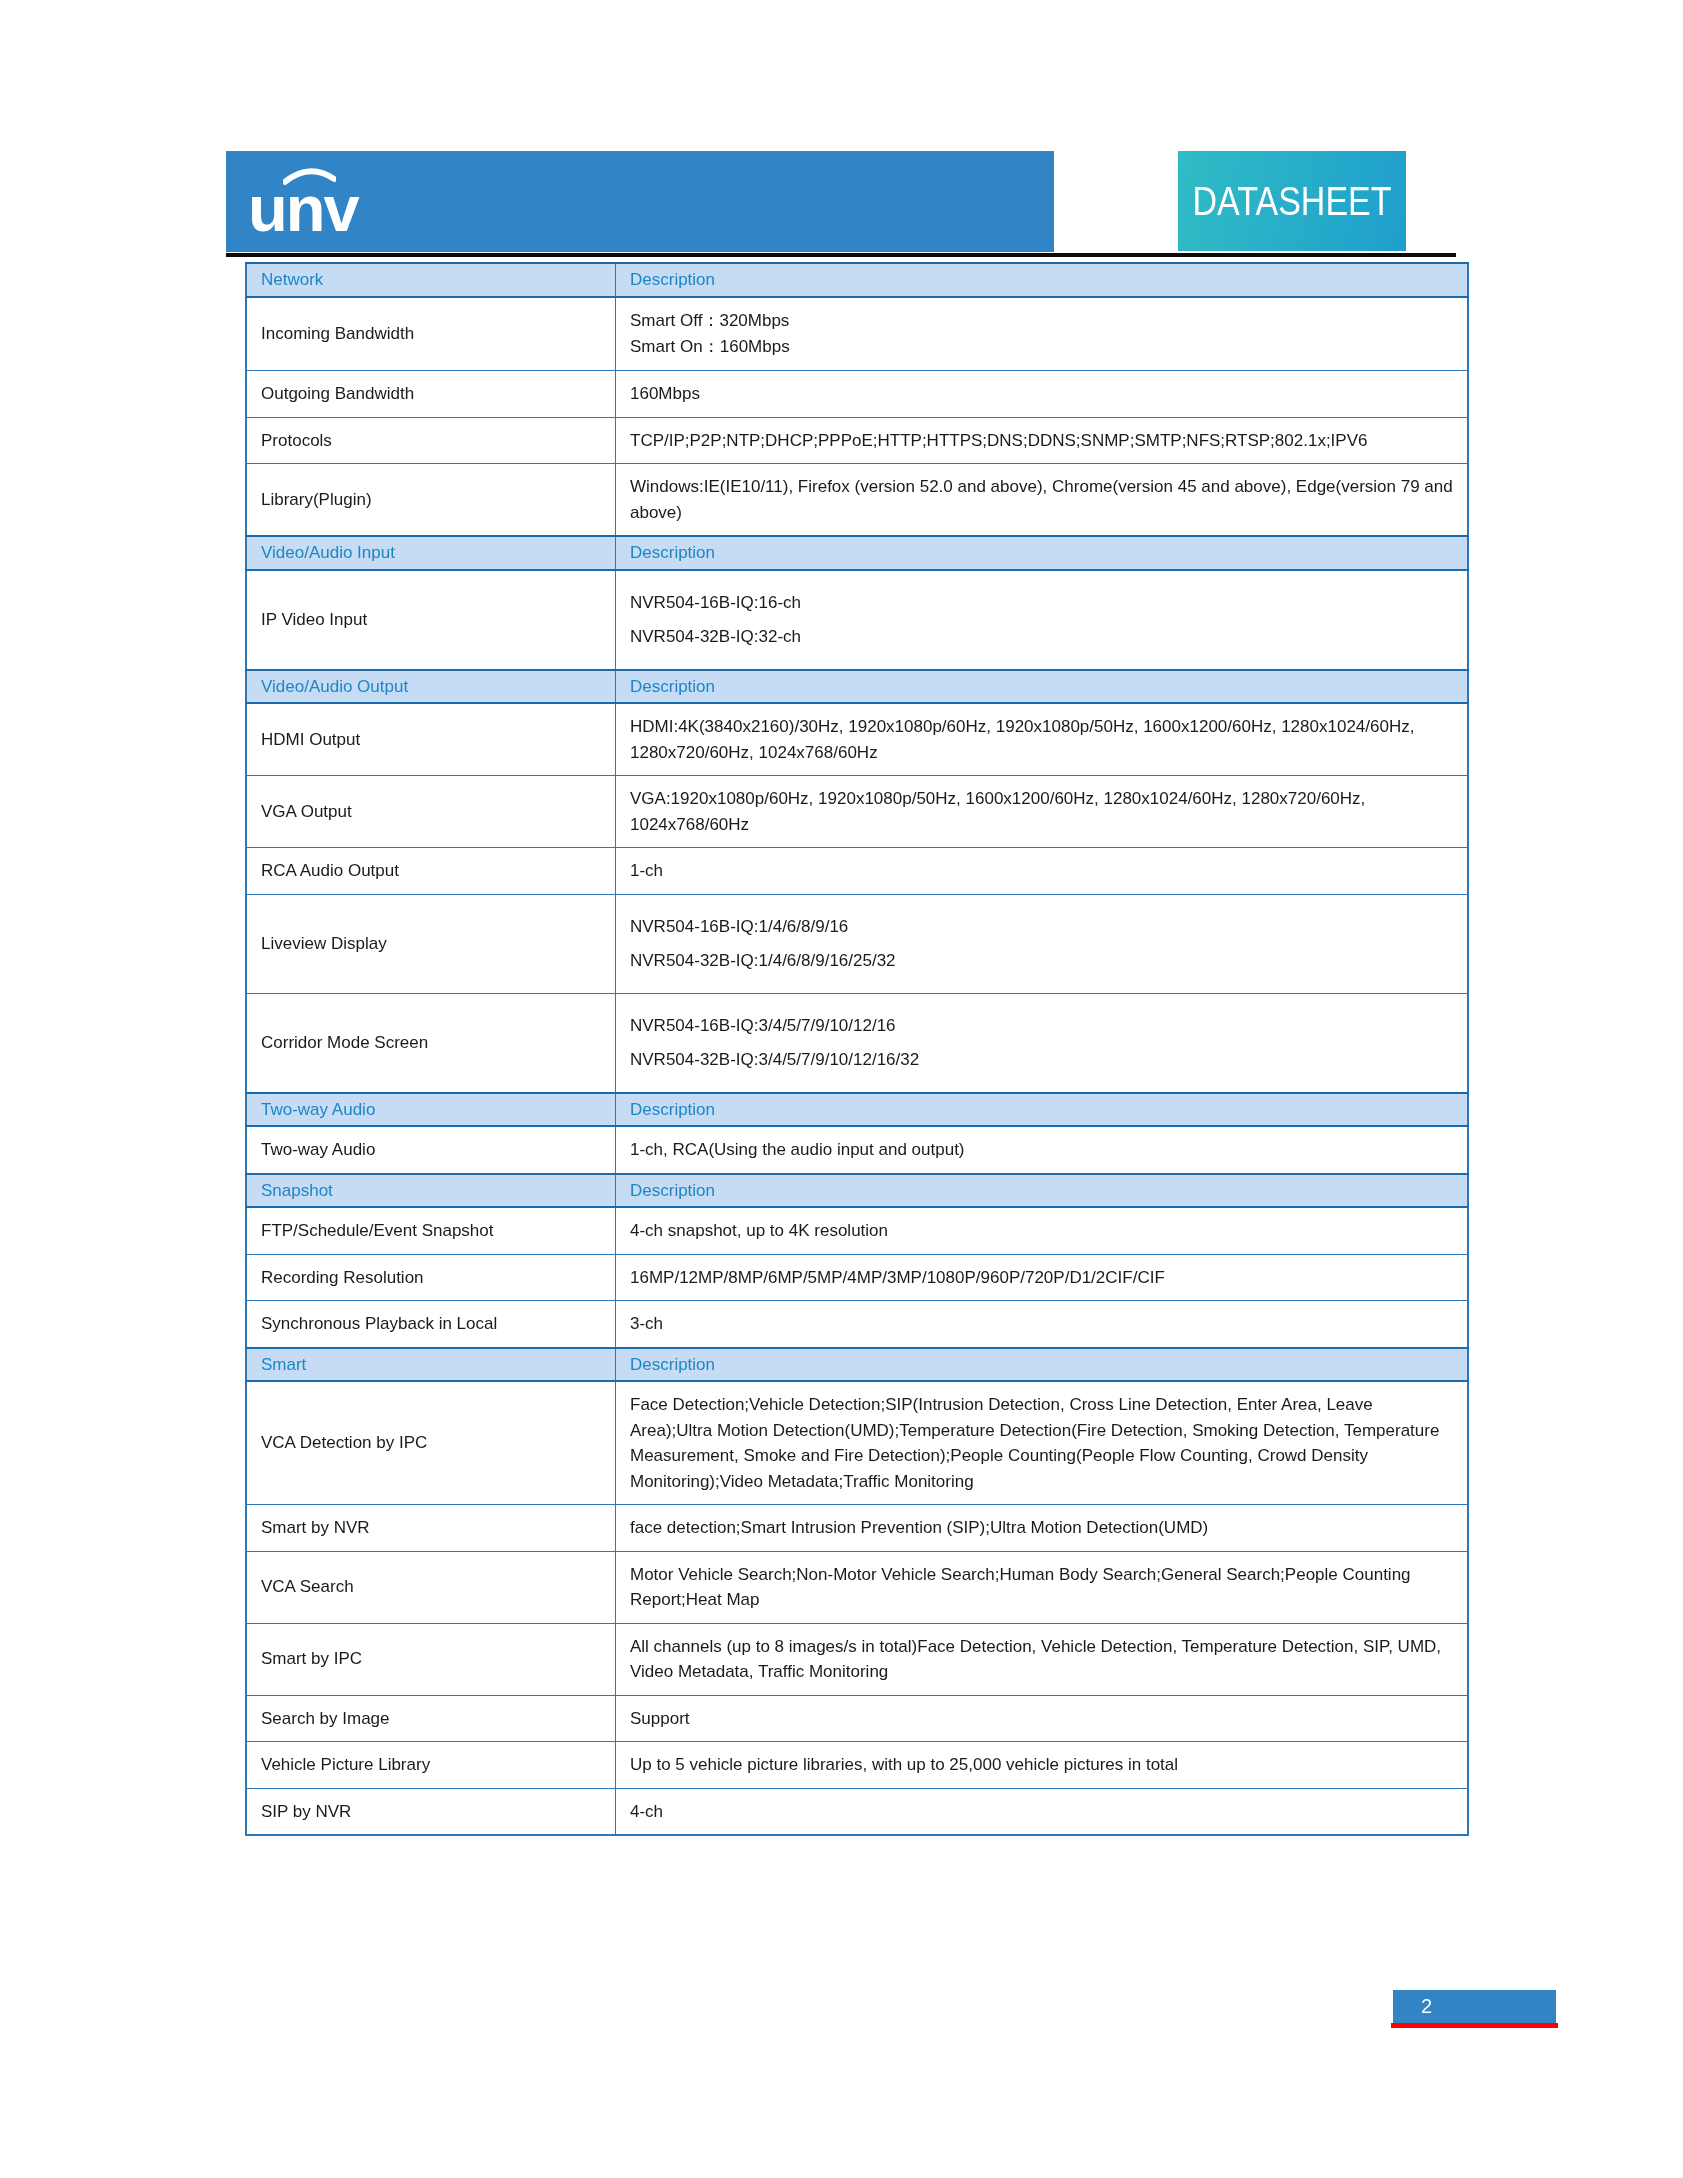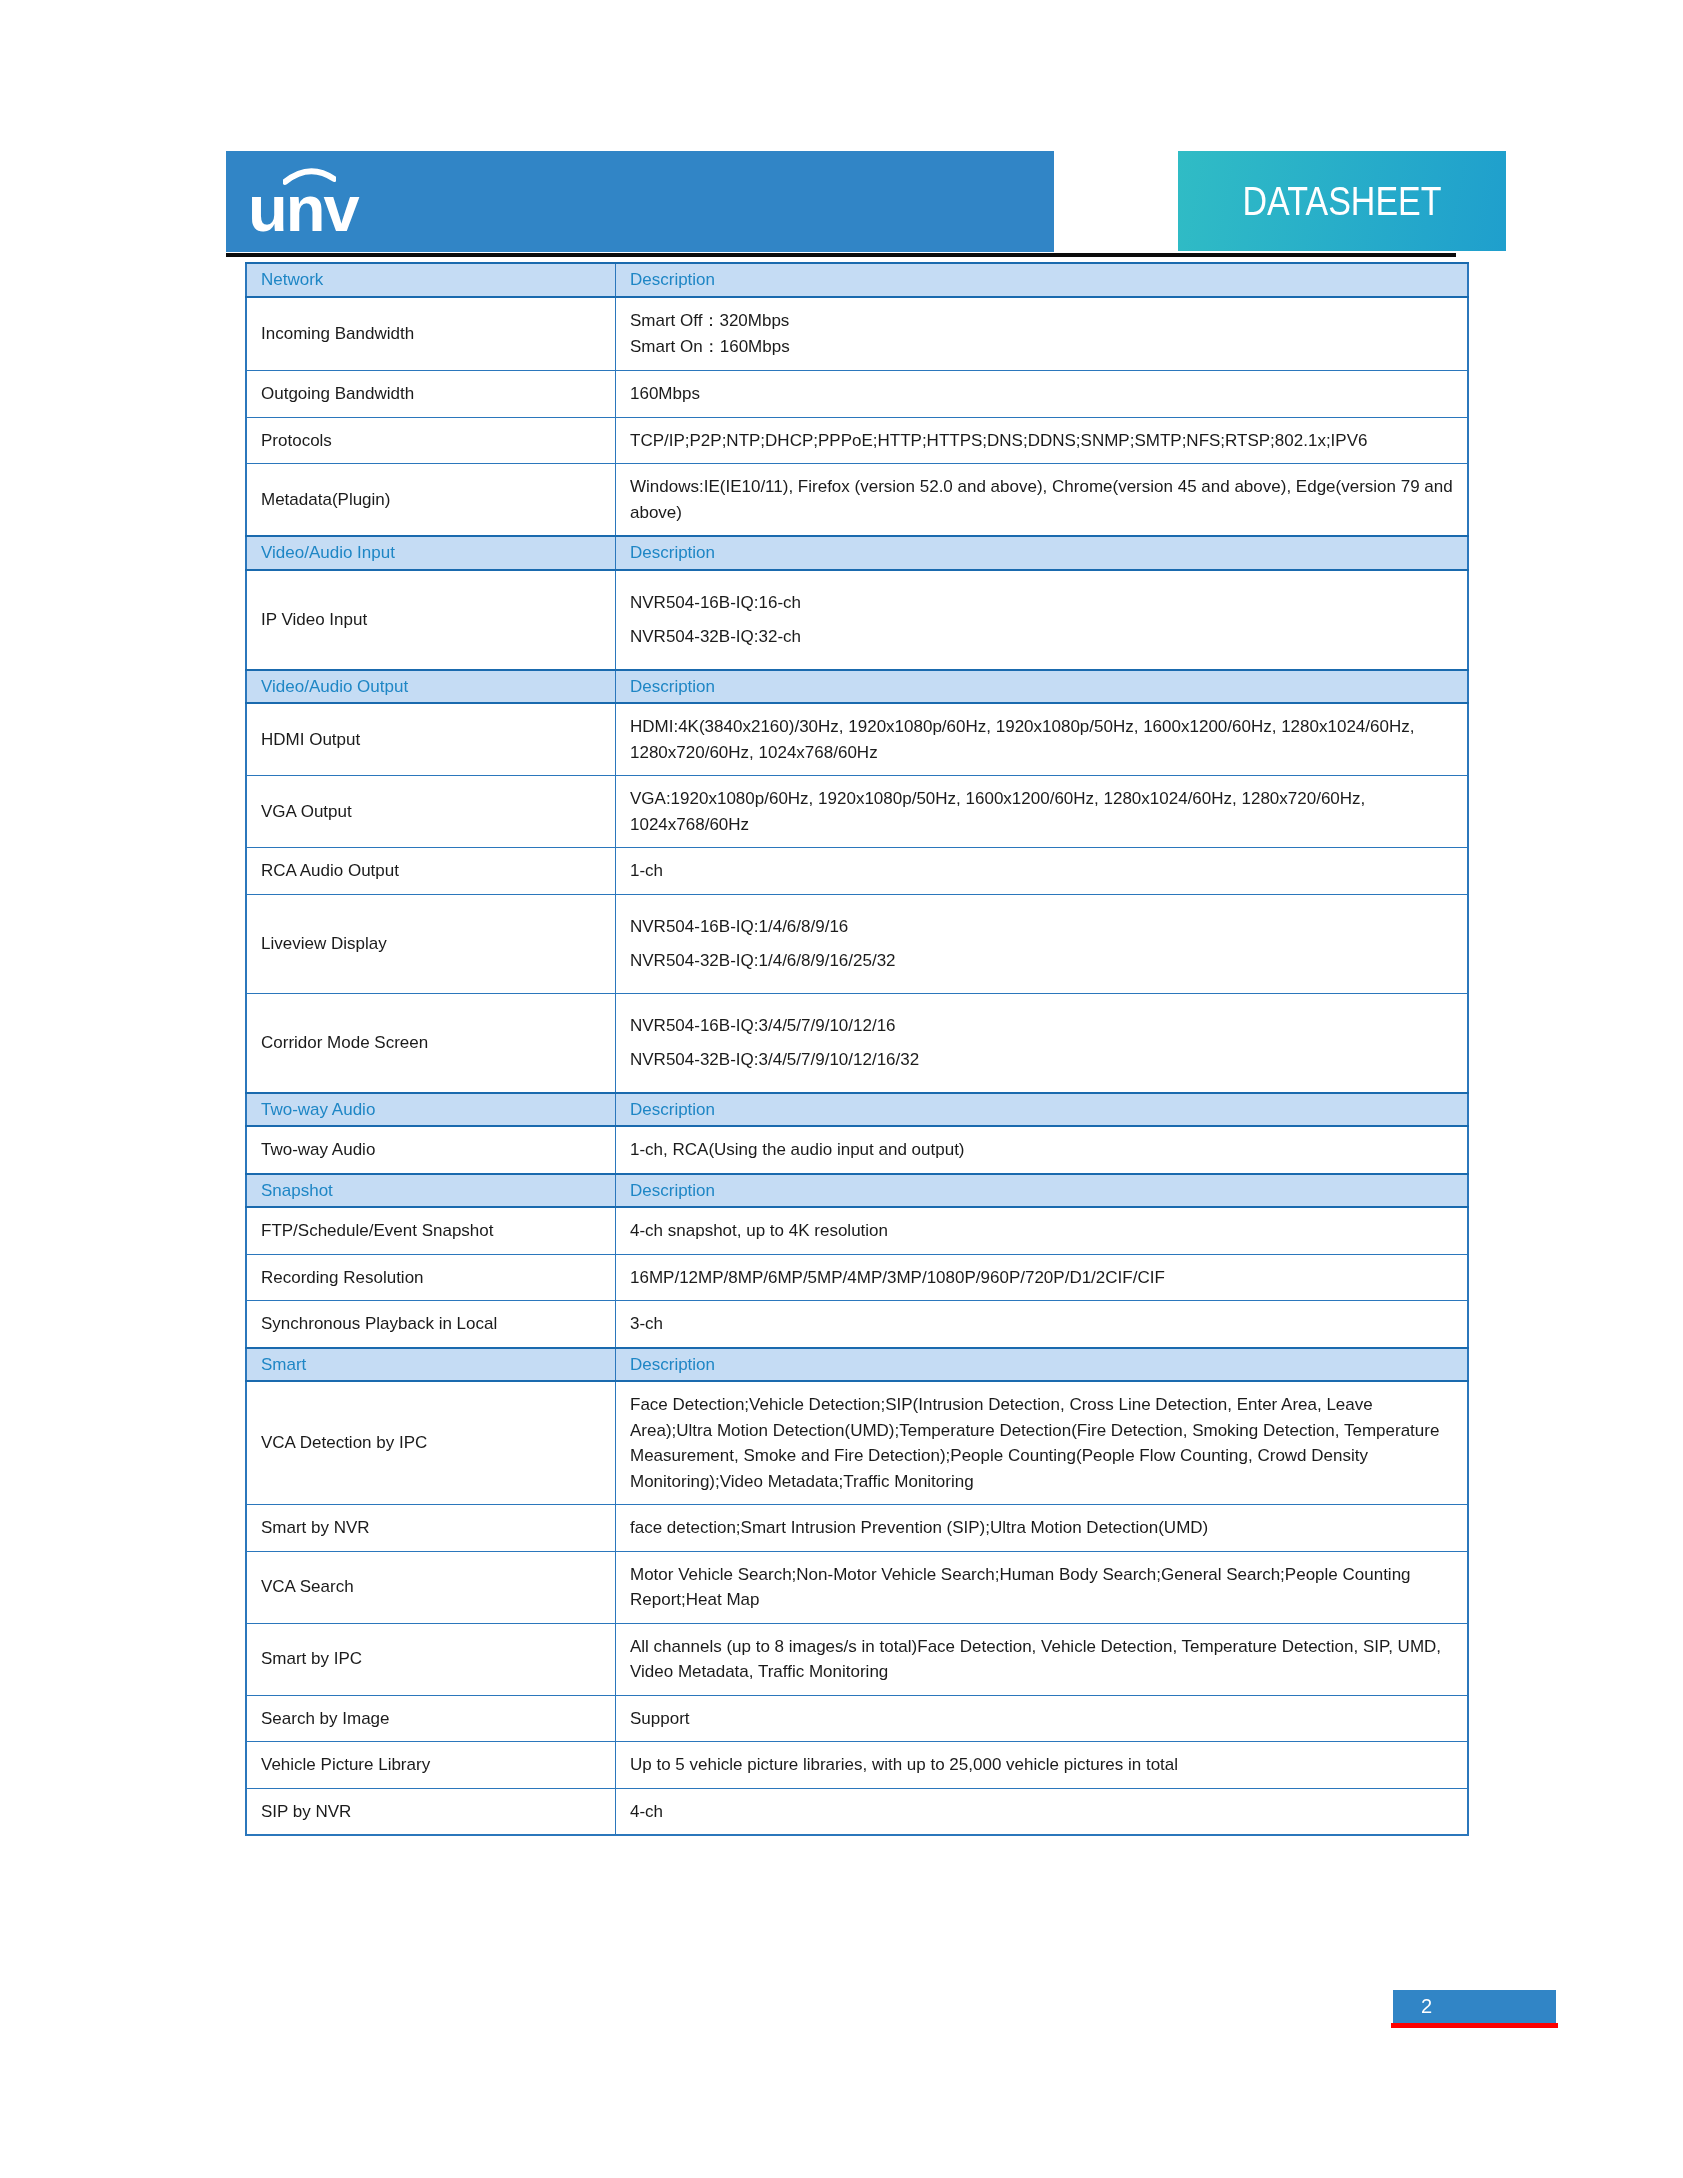--- a/index.html
+++ b/index.html
@@ -15,21 +15,21 @@
     position:absolute;left:226px;top:151px;width:828px;height:101px;
     background:var(--banner-blue,#3185C6);
   }
   .logo{position:absolute;left:22px;top:0;height:100%;display:flex;align-items:center;}
   .logo-text{
     color:#fff;font-size:65px;font-weight:bold;letter-spacing:-2px;line-height:1;
     padding-top:14px;
   }
   .logo-arc{position:absolute;left:57px;top:15px;}
   .datasheet-box{
-    position:absolute;left:1178px;top:151px;width:328px;height:100px;
+    position:absolute;left:1178px;top:151px;width:228px;height:100px;
     background:linear-gradient(100deg,var(--banner-teal-start,#30BCC5) 0%,var(--banner-teal-end,#1F9FCD) 100%);
     display:flex;align-items:center;justify-content:center;
   }
   .datasheet-text{
     color:#ffffff;font-size:40px;font-weight:400;letter-spacing:0px;line-height:1;
     display:inline-block;transform:scaleX(.85);
   }
   .header-rule{
     position:absolute;left:226px;top:253px;width:1230px;height:4px;
     background:#0b0b0b;
@@ -111,21 +111,21 @@
             <div class="val-line">160Mbps</div>
           </td>
         </tr>
         <tr>
           <td class="col-label">Protocols</td>
           <td class="col-value">
             <div class="val-line">TCP/IP;P2P;NTP;DHCP;PPPoE;HTTP;HTTPS;DNS;DDNS;SNMP;SMTP;NFS;RTSP;802.1x;IPV6</div>
           </td>
         </tr>
         <tr>
-          <td class="col-label">Metadata(Plugin)</td>
+          <td class="col-label">Library(Plugin)</td>
           <td class="col-value">
             <div class="val-line">Windows:IE(IE10/11), Firefox (version 52.0 and above), Chrome(version 45 and above), Edge(version 79 and above)</div>
           </td>
         </tr>
         <tr class="section">
           <td class="col-label">Video/Audio Input</td>
           <td class="col-value">
             <div class="val-line">Description</div>
           </td>
         </tr>

